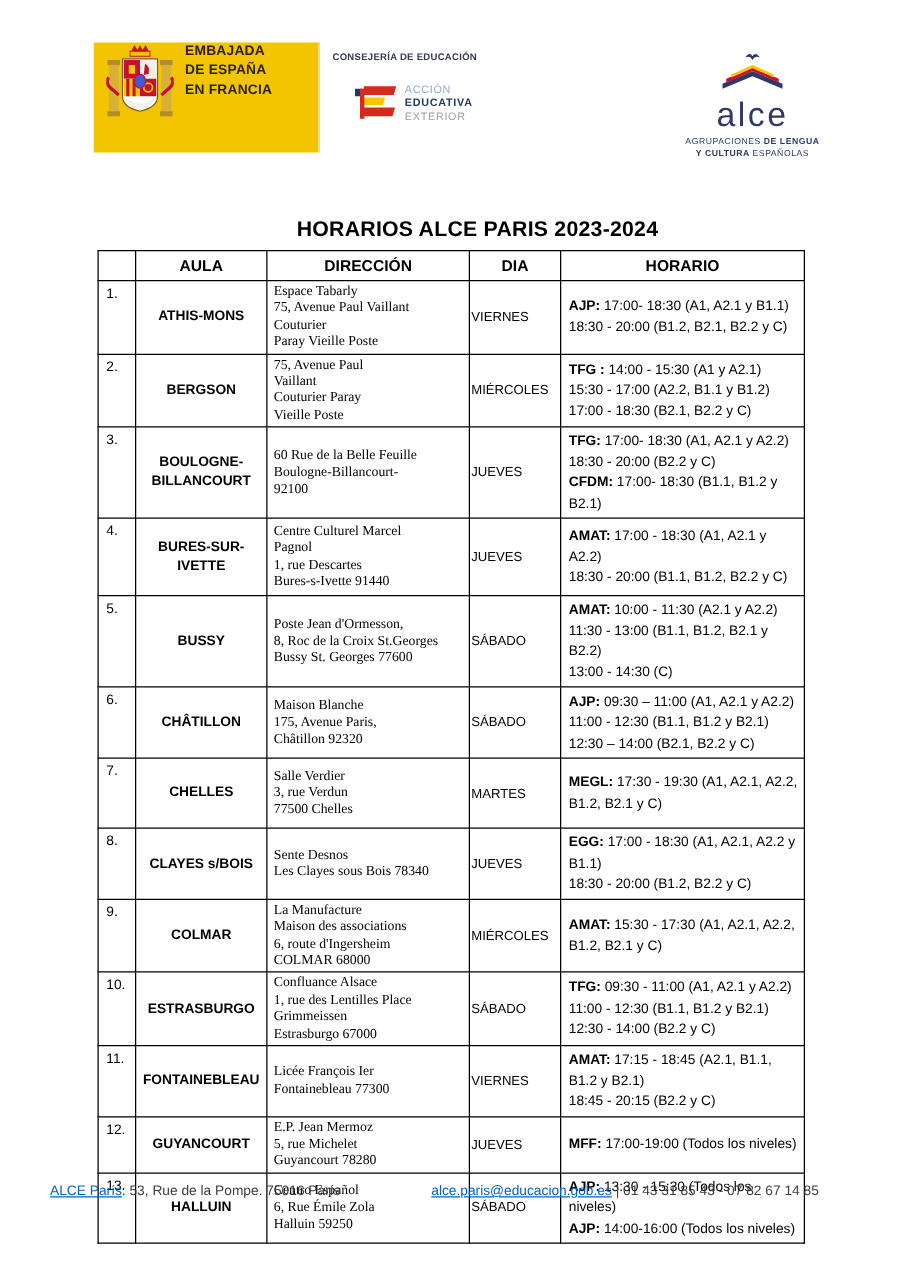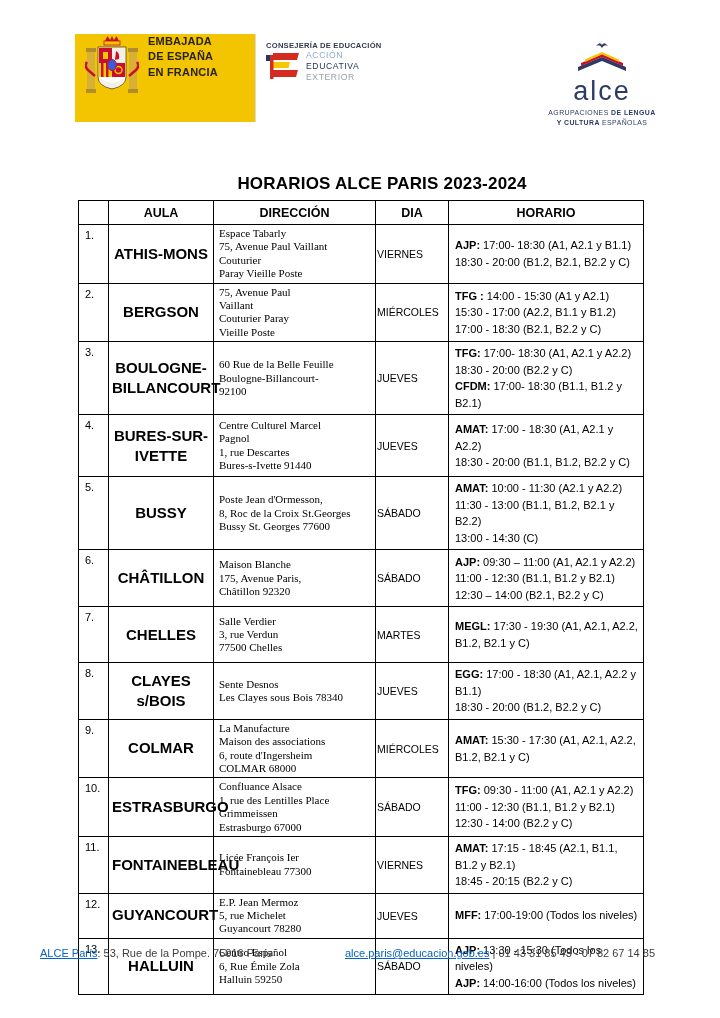--- a/index.html
+++ b/index.html
@@ -18,24 +18,24 @@
   .embassy-coat { margin-left:10px; flex:0 0 auto; }
   .embassy-text {
     margin-left:9px; font-size:11px; line-height:1.4; font-weight:600;
     color:#2a2113; letter-spacing:.2px;
   }
   .consejeria-block {
     position:absolute; left:255px; top:34px; width:147px; height:88px;
     background:#fff; border-left:1px solid #d9d9d9; padding:7px 6px 0 10px;
   }
   .consejeria-title { font-size:7.6px; font-weight:700; color:#33384f; letter-spacing:.25px; }
-  .aee-row { display:flex; align-items:center; margin-top:0; }
+  .aee-row { display:flex; align-items:center; margin-top:16px;justify-content:center; }
   .aee-lines { margin-left:6px; font-size:8.6px; line-height:1.3; letter-spacing:.6px; }
   .aee-accion { color:#8FA9C9; }
-  .aee-educativa { color:#1F3864; font-weight:400; }
+  .aee-educativa { color:#1F3864; font-weight:700; }
   .aee-exterior { color:#9aa0a6; }
 
   .alce-block { position:absolute; left:538px; top:40px; width:128px; text-align:center; }
   .alce-word {
     font-size:27px; color:#2D3A66; letter-spacing:2px; line-height:1;
     margin-top:-2px; font-family:"Liberation Sans", sans-serif;
   }
   .alce-sub { font-size:6.9px; color:#2D3A66; letter-spacing:.45px; margin-top:3px; line-height:1.5; }
   .alce-sub b { font-weight:700; }
 
@@ -49,21 +49,21 @@
   table.schedule {
     position:absolute; left:78px; top:200px; width:565px;
     border-collapse:collapse; table-layout:fixed;
   }
   .schedule th, .schedule td { border:1px solid #000; }
   .schedule th {
     font-size:12.5px; font-weight:700; padding:3px 2px; text-align:center;
     height:24px;
   }
   td.c-num  { vertical-align:top; font-size:11px; padding:4px 2px 0 6px; }
-  td.c-aula { vertical-align:middle; text-align:center; font-weight:700; font-size:15px; padding:2px 3px; line-height:1.35; }
+  td.c-aula { vertical-align:middle; text-align:center; font-weight:700; font-size:11px; padding:2px 3px; line-height:1.35; }
   td.c-dir  { vertical-align:middle; font-family:"Liberation Serif", serif; font-size:11px; line-height:1.22; padding:2px 2px 2px 5px; }
   td.c-dia  { vertical-align:middle; font-size:10.5px; padding:2px 1px; }
   td.c-hor  { vertical-align:middle; font-size:11px; line-height:1.5; padding:3px 2px 3px 6px; }
   td.c-hor b { font-weight:700; }
 
   
   .footer { position:absolute; top:947px; left:0; width:720px; font-size:11px; color:#3d3d3d; }
   .footer .f-left  { position:absolute; left:40px; top:0; }
   .footer .f-right { position:absolute; left:345px; top:0; }
   .footer a { color:#0563C1; text-decoration:underline; cursor:pointer; }

